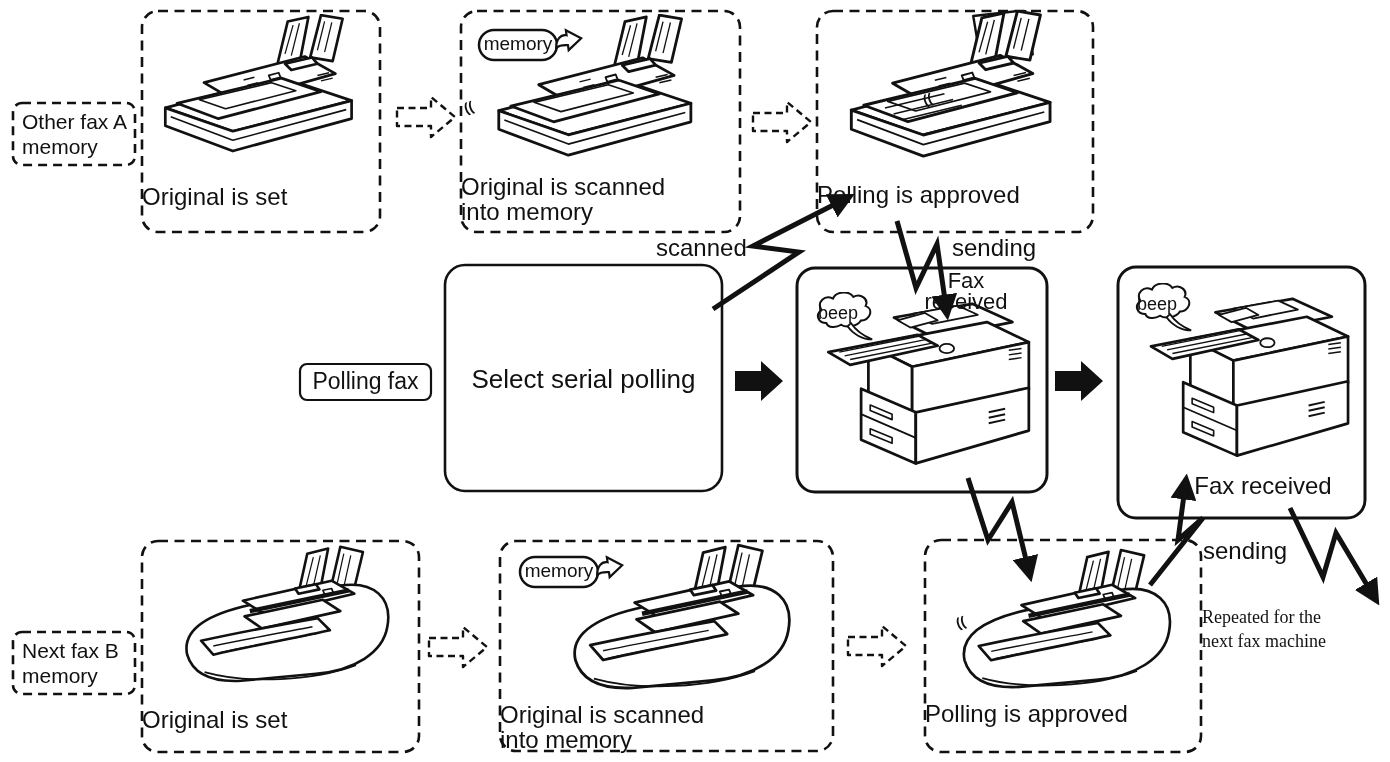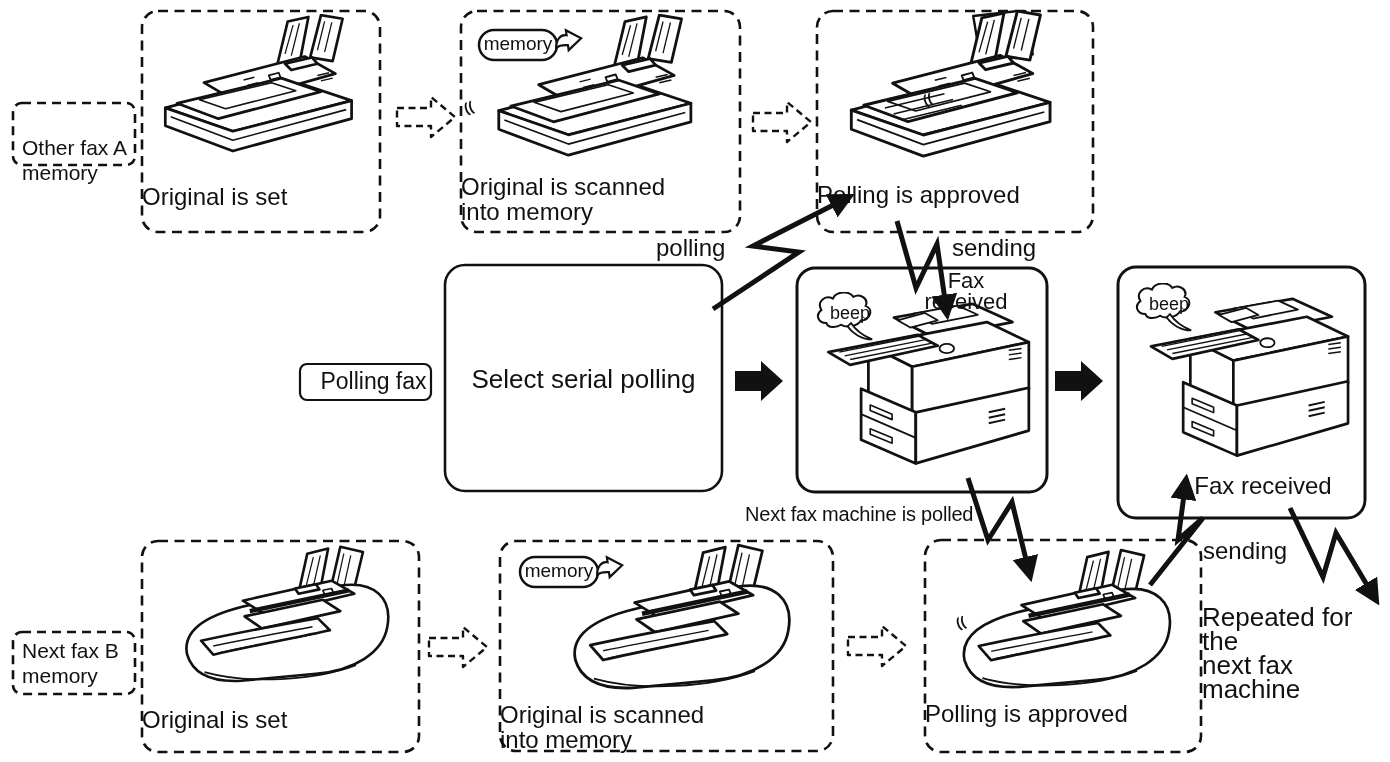--- a/index.html
+++ b/index.html
@@ -6,21 +6,21 @@
   #canvas{position:relative;width:1390px;height:762px;background:#ffffff;overflow:hidden;
           font-family:"Liberation Sans",sans-serif;color:#111;}
   svg.layer{position:absolute;left:0;top:0;}
   .t{position:absolute;color:#111;white-space:pre-line;line-height:1.05;
      font-family:"Liberation Sans",sans-serif;}
   .cap{font-size:24px;text-align:left;}
   .ann{font-size:24px;}
   .ctr{text-align:center;}
   .small{font-size:20px;letter-spacing:-0.2px;}
   .bubtxt{font-size:19px;text-align:center;}
-  .beeptxt{font-size:18px;text-align:right;}
+  .beeptxt{font-size:18px;text-align:left;}
   .vib{font-size:14px;font-weight:bold;transform:rotate(-18deg);}
 </style>
 </head>
 <body>
 
 <div id="canvas">
 
 <svg class="layer" width="1390" height="762" viewBox="0 0 1390 762">
   <defs>
     <marker id="ah" viewBox="0 0 10 10" refX="7.5" refY="5" markerWidth="5.2" markerHeight="5.2" orient="auto">
@@ -181,46 +181,45 @@
 
   <g fill="none" stroke="#111" stroke-width="5" stroke-linejoin="miter">
     <polyline points="713,309 799,252 753,246 849,197" marker-end="url(#ah)"></polyline>
     <polyline points="897,221 916,288 937,244 947,314" marker-end="url(#ah)"></polyline>
     <polyline points="968,478 988,540 1012,502 1030,576" marker-end="url(#ah)"></polyline>
     <polyline points="1150,585 1203,518 1178,540 1186,480" marker-end="url(#ah)"></polyline>
     <polyline points="1290,508 1323,577 1336,533 1376,600" marker-end="url(#ah)"></polyline>
   </g>
 </svg>
 
-<div class="t" style="left:22px;top:109px;font-size:21px;line-height:25px;margin-top:26px;">Other fax A
+<div class="t" style="left:22px;top:109px;font-size:21px;line-height:25px;">Other fax A
 memory</div>
 <div class="t" style="left:22px;top:638px;font-size:21px;line-height:25px;">Next fax B
 memory</div>
 
 <div class="t cap" style="left:142px;width:238px;top:184px;">Original is set</div>
 <div class="t cap" style="left:461px;width:279px;top:174px;">Original is scanned
 into memory</div>
 <div class="t cap" style="left:817px;width:276px;top:182px;">Polling is approved</div>
 <div class="t cap" style="left:142px;width:277px;top:707px;">Original is set</div>
 <div class="t cap" style="left:500px;width:333px;top:702px;">Original is scanned
 into memory</div>
 <div class="t cap" style="left:925px;width:276px;top:701px;">Polling is approved</div>
 
-<div class="t ctr" style="left:308px;width:131px;top:369px;font-size:23px;">Polling fax</div>
+<div class="t ctr" style="left:300px;width:131px;top:369px;font-size:23px;">Polling fax</div>
 <div class="t ctr" style="left:445px;width:277px;top:366px;font-size:26px;">Select serial polling</div>
 
 <div class="t ctr" style="left:916px;width:100px;top:270px;font-size:22px;line-height:21px;">Fax
 received</div>
 <div class="t ctr" style="left:1168px;width:190px;top:473px;font-size:24px;">Fax received</div>
 
-<div class="t ann" style="left:656px;top:235px;">polling</div>
+<div class="t ann" style="left:656px;top:235px;">scanned</div>
 <div class="t ann" style="left:952px;top:235px;">sending</div>
-<div class="t small" style="left:745px;top:504px;">Next fax machine is polled</div>
 <div class="t ann" style="left:1203px;top:538px;">sending</div>
-<div class="t" style="left:1202px;top:605px;font-size:26px;line-height:24px;">Repeated for the
+<div class="t" style="left:1202px;top:605px;font-size:18px;line-height:24px;font-family:Liberation Serif, serif;">Repeated for the
 next fax machine</div>
 
 <div class="t bubtxt" style="left:479px;width:78px;top:34px;">memory</div>
 <div class="t bubtxt" style="left:520px;width:78px;top:561px;">memory</div>
 <div class="t beeptxt" style="left:818px;width:52px;top:304px;">beep</div>
 <div class="t beeptxt" style="left:1137px;width:52px;top:295px;">beep</div>
 
 <span class="t vib" style="left:464px;top:100px;">((</span>
 <span class="t vib" style="left:923px;top:92px;">((</span>
 <span class="t vib" style="left:956px;top:615px;">((</span>

